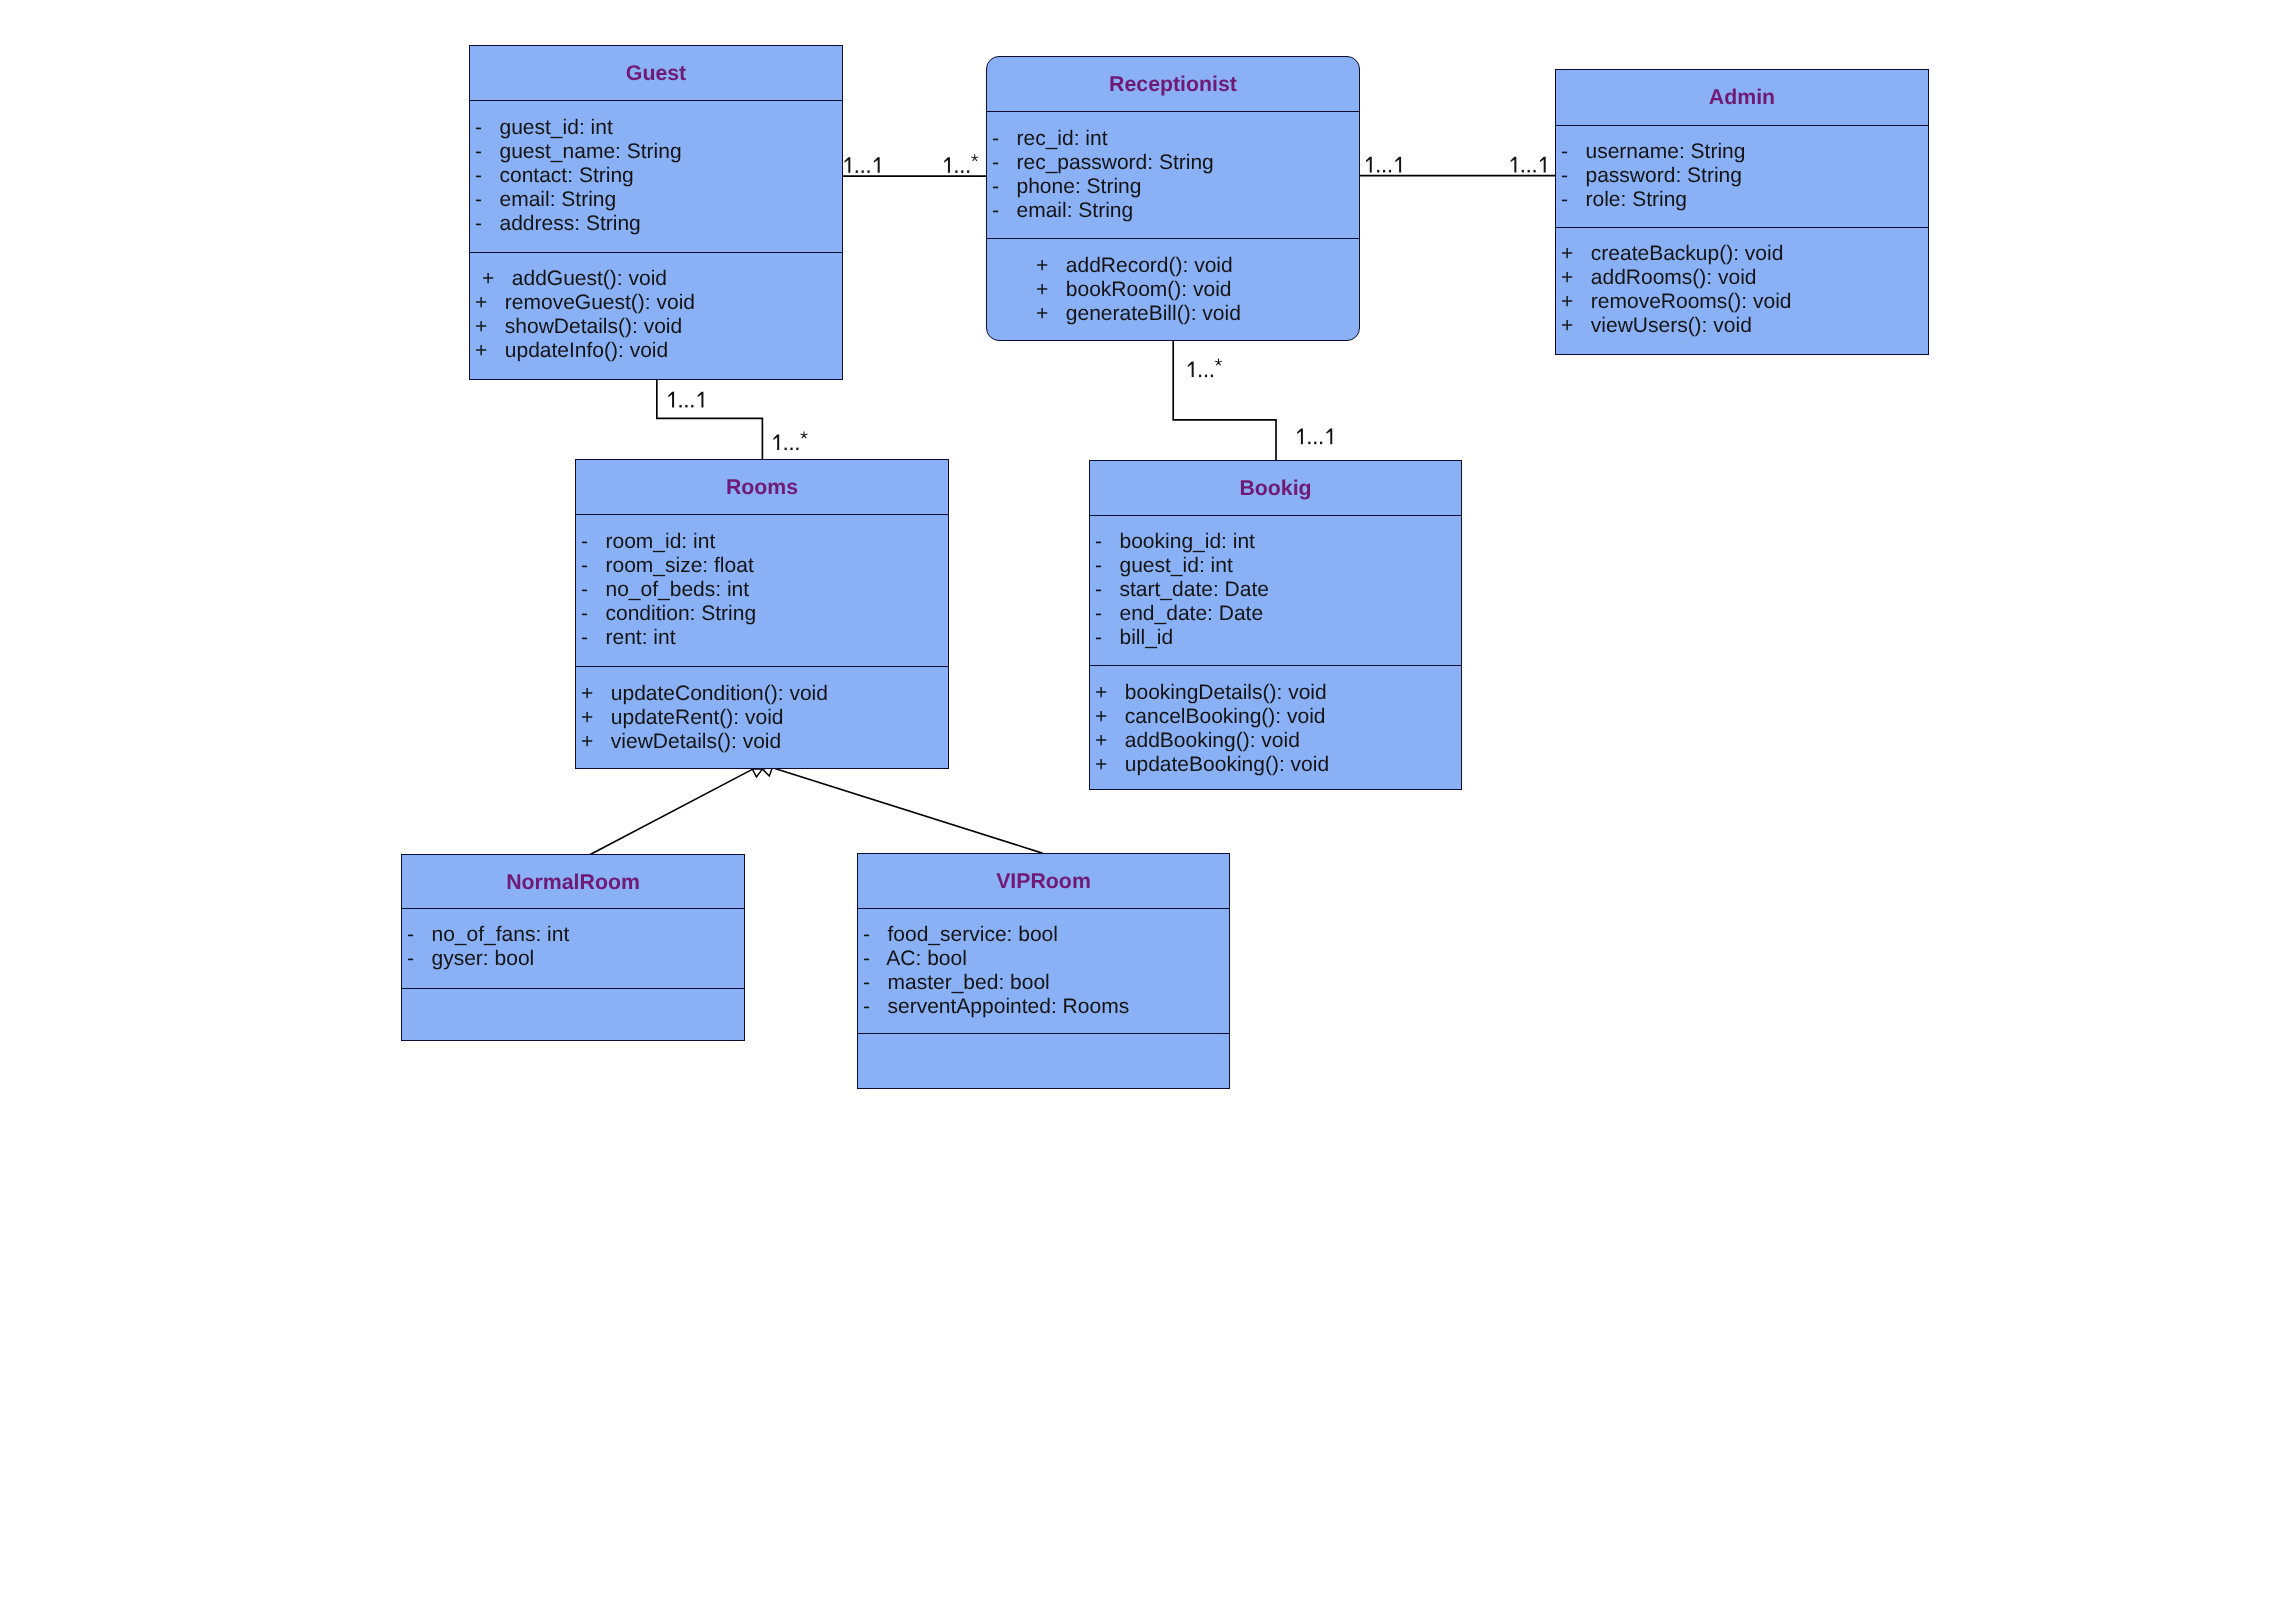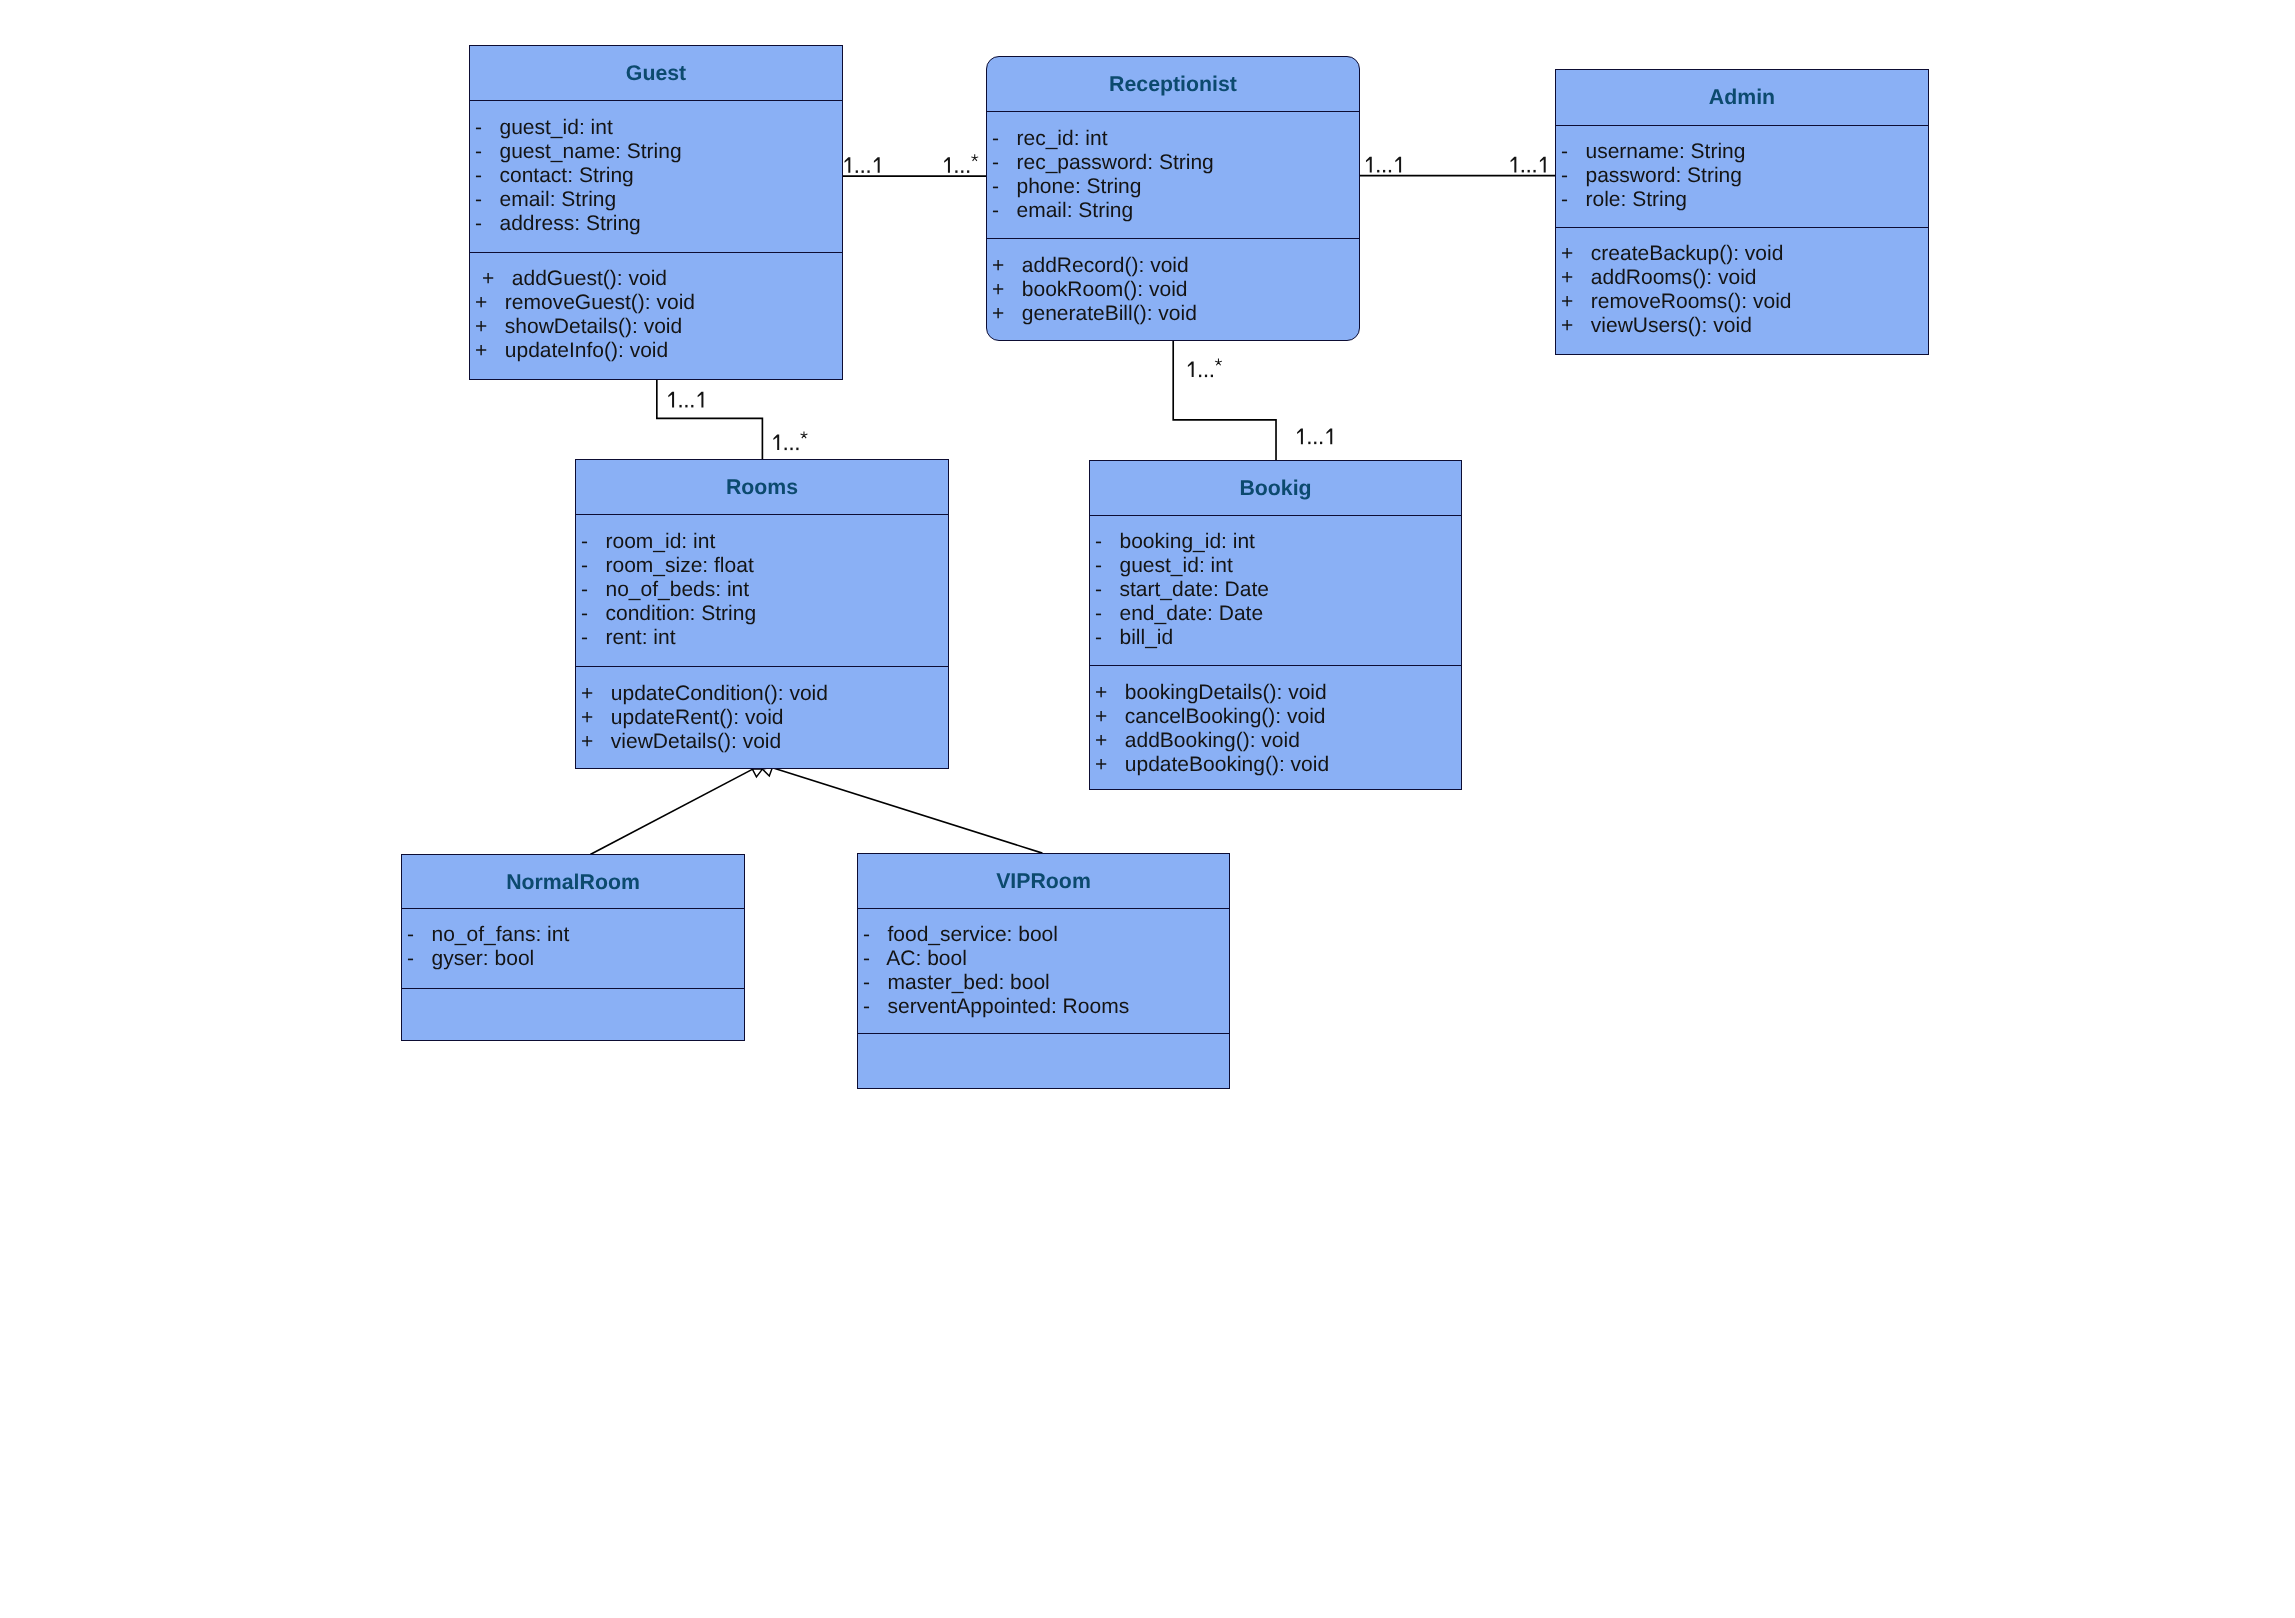--- a/index.html
+++ b/index.html
@@ -6,21 +6,21 @@
   html,body{margin:0;padding:0;background:#ffffff;}
   body{width:2295px;height:1619px;overflow:hidden;
        font-family:"Liberation Sans", sans-serif;
        -webkit-font-smoothing:antialiased;text-rendering:geometricPrecision;}
   #canvas{position:relative;width:2295px;height:1619px;background:#ffffff;}
   .uml{position:absolute;box-sizing:border-box;
        background:#8AB0F5;border:1.4px solid #0D0D33;}
   .sec{position:absolute;left:0;right:0;box-sizing:border-box;}
   .hdr{top:0;}
   .title{position:absolute;left:0;right:0;text-align:center;
-         font-weight:bold;font-size:21.3px;color:#0c4a6e;line-height:24px;}
+         font-weight:bold;font-size:21.3px;color:#701a75;line-height:24px;}
   .divline{position:absolute;left:0;right:0;height:1.4px;background:#0D0D33;}
   .row{position:absolute;white-space:pre;font-size:21px;color:#141414;
        line-height:24px;height:24px;}
   .vis{display:inline;}
   svg.ov{position:absolute;left:0;top:0;width:2295px;height:1619px;overflow:visible;}
 </style>
 </head>
 <body>
 
 <div id="canvas">
@@ -63,21 +63,21 @@
         <div class="title" style="top: 15px;">Receptionist</div>
       </div>
       <div class="divline" style="top: 54px;"></div>
       <div class="sec" style="top: 56px; height: 127px; text-align: center;">
         <div class="row" style="top: 14.2px; left: 5px;"><span class="vis">-   </span><span>rec_id: int</span></div>
         <div class="row" style="top: 38px; left: 5px;"><span class="vis">-   </span><span>rec_password: String</span></div>
         <div class="row" style="top: 62px; left: 5px;"><span class="vis">-   </span><span>phone: String</span></div>
         <div class="row" style="top: 86px; left: 5px;"><span class="vis">-   </span><span>email: String</span></div>
       </div>
       <div class="divline" style="top: 181px;"></div>
-      <div class="sec" style="top: 183px; height: 102px;">
+      <div class="sec" style="top: 183px; height: 102px; margin-left: 44px;">
         <div class="row" style="top: 14.2px; left: 5px;"><span class="vis">+   </span><span>addRecord(): void</span></div>
         <div class="row" style="top: 38px; left: 5px;"><span class="vis">+   </span><span>bookRoom(): void</span></div>
         <div class="row" style="top: 62px; left: 5px;"><span class="vis">+   </span><span>generateBill(): void</span></div>
       </div>
     </div>
     <div class="uml" style="left: 1555px; top: 69px; width: 374px; height: 286px;">
       <div class="sec hdr" style="height: 56px;">
         <div class="title" style="top: 15.4px;">Admin</div>
       </div>
       <div class="divline" style="top: 55px;"></div>

